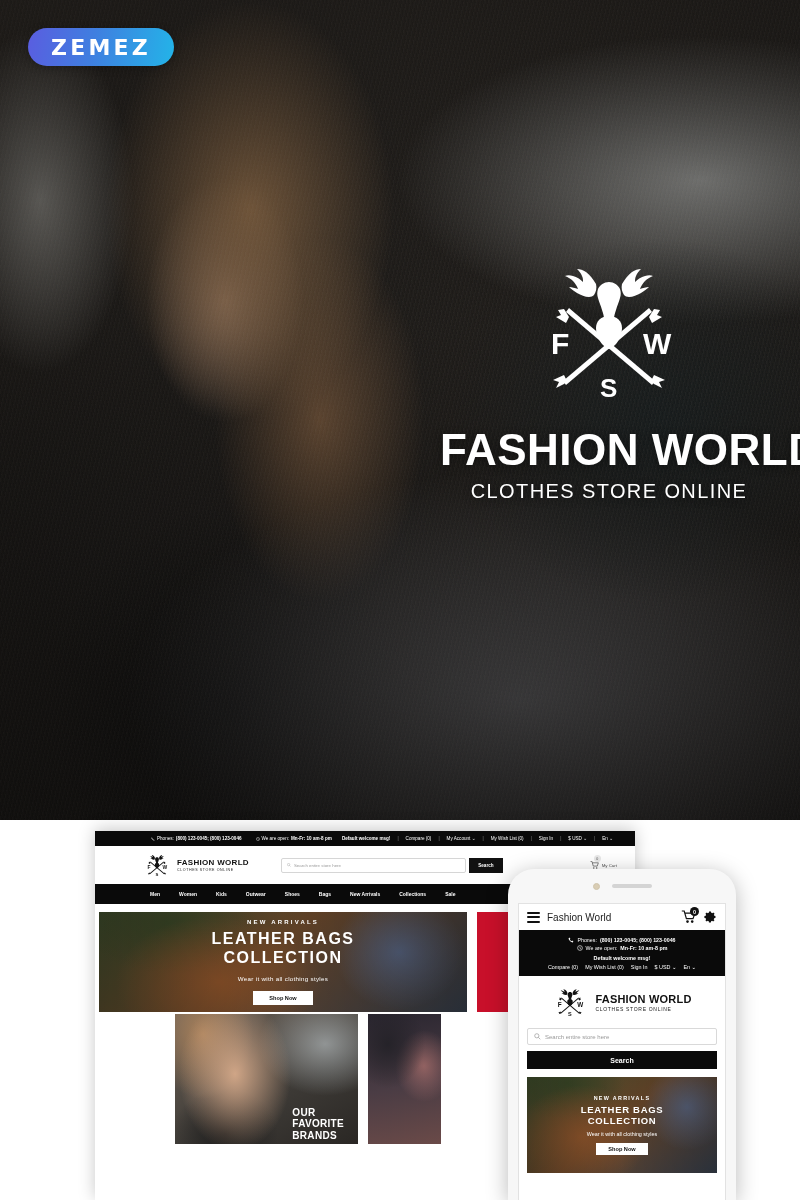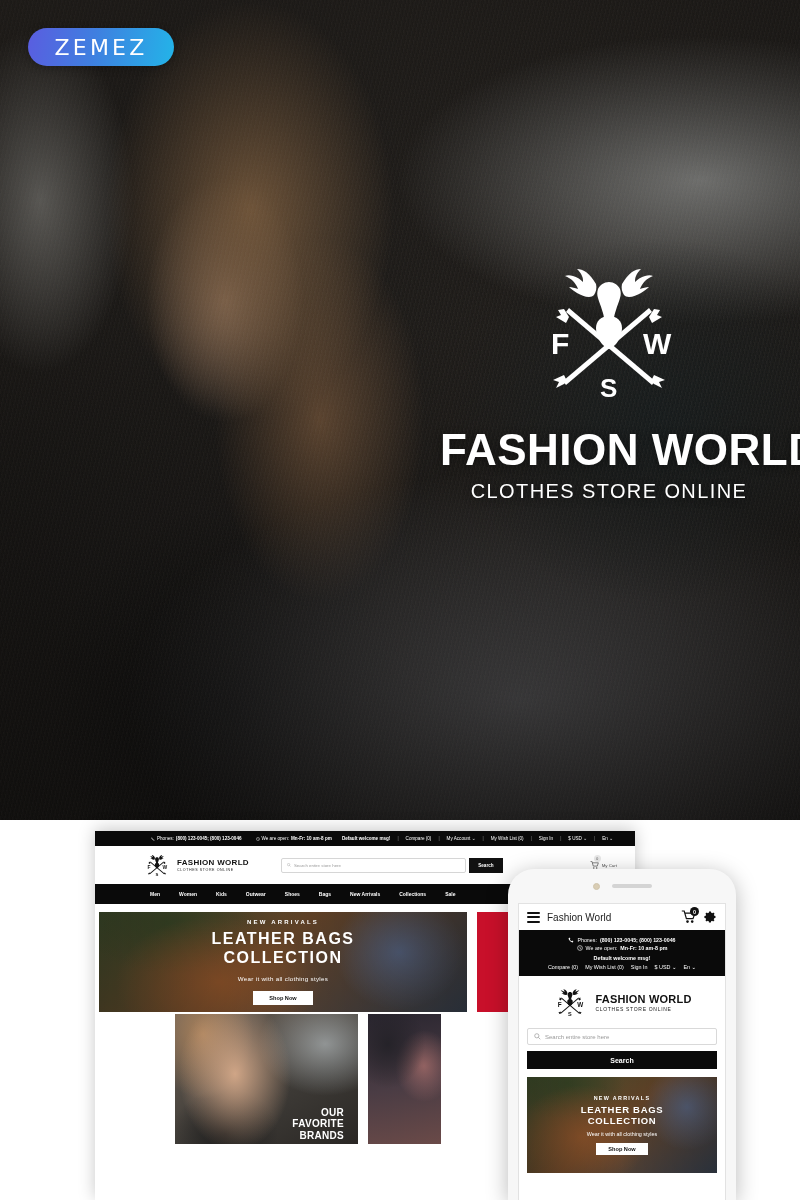--- a/index.html
+++ b/index.html
@@ -64,21 +64,21 @@
     width: 146px; height: 38px;
     border-radius: 19px;
     background: linear-gradient(100deg, #5a5de0 0%, #3f7fe0 45%, #23b4e8 100%);
     display: flex; align-items: center; justify-content: center;
     box-shadow: 0 2px 8px rgba(0,0,0,0.25);
     z-index: 6;
   }
   .zemez-badge span {
     color: #fff;
     font-size: 22px;
-    font-weight: normal;
+    font-weight: bold;
     letter-spacing: 3.2px;
     font-family: "DejaVu Sans", sans-serif;
   }
 
   
   .brand-block {
     position: absolute;
     left: 440px; top: 252px;
     width: 338px;
     text-align: center;
@@ -191,21 +191,21 @@
     background:
       radial-gradient(ellipse 80px 110px at 60px 60px, rgba(214,170,138,0.95) 0%, rgba(140,96,70,0) 70%),
       radial-gradient(ellipse 70px 90px at 28px 20px, rgba(178,134,92,0.9) 0%, rgba(110,78,52,0) 72%),
       radial-gradient(ellipse 90px 70px at 150px 30px, rgba(170,176,178,0.75) 0%, rgba(90,94,96,0) 74%),
       radial-gradient(ellipse 70px 60px at 50px 120px, rgba(26,26,26,0.9) 0%, rgba(26,26,26,0) 76%),
       linear-gradient(150deg, #6d6257 0%, #3d3a36 60%, #2a2724 100%);
     display: flex; align-items: flex-end; justify-content: flex-end;
   }
   .d-tile-a-text {
     color: #fff; font-size: 10px; font-weight: bold; line-height: 1.18;
-    letter-spacing: 0.3px; padding: 0 14px 2px 0; text-align: right;
+    letter-spacing: 0.3px; padding: 0 14px 2px 0; text-align: left;
     position: relative; z-index: 2;
   }
   .d-tile-b {
     width: 73px; height: 130px; overflow: hidden;
     background:
       radial-gradient(ellipse 50px 60px at 20px 30px, rgba(36,34,40,0.95) 0%, rgba(20,18,24,0) 74%),
       radial-gradient(ellipse 40px 50px at 56px 52px, rgba(198,126,120,0.6) 0%, rgba(90,58,60,0) 72%),
       linear-gradient(170deg, #2a2630 0%, #4a3c44 55%, #6a4a48 100%);
   }
 

